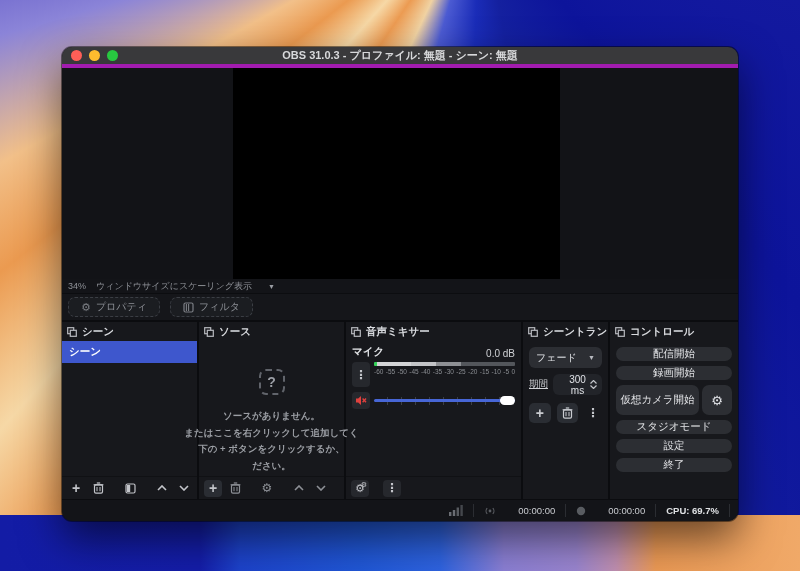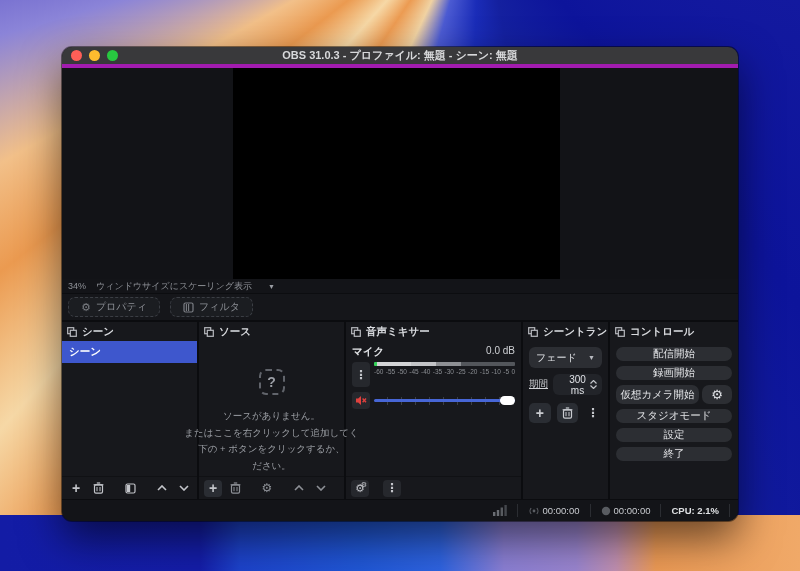--- a/index.html
+++ b/index.html
@@ -69,25 +69,25 @@
 
   
   .scene-item { height:22px; background:#3e57cd; color:#fff; font-size:10.5px; font-weight:700;
     display:flex; align-items:center; padding:0 7px; }
 
   
   .sources-empty { flex:1; display:flex; flex-direction:column; align-items:center; justify-content:flex-start;
     padding-top:28px; gap:2px; }
   .qbox { width:26px; height:26px; border:2px dashed #61646b; border-radius:7px; color:#9b9ea5;
     font-size:14px; font-weight:700; display:flex; align-items:center; justify-content:center; margin-bottom:12px; }
-  .empty-line { font-size:9.5px; font-weight:400; color:#9b9ea4; line-height:1.55; text-align:center; white-space:nowrap; }
+  .empty-line { font-size:9.5px; font-weight:700; color:#9b9ea4; line-height:1.55; text-align:center; white-space:nowrap; }
 
   
   .mixer-body { padding:4px 6px 0 6px; display:flex; flex-direction:column; }
-  .mixer-name-row { display:flex; justify-content:space-between; align-items:flex-start; margin-bottom:3px; }
+  .mixer-name-row { display:flex; justify-content:space-between; align-items:flex-end; margin-bottom:3px; }
   .mixer-name { font-size:10.5px; font-weight:700; color:#e2e4e7; }
   .mixer-db { font-size:10px; color:#cfd1d5; }
   .mixer-meter-row { display:flex; gap:4px; align-items:stretch; }
   .mixer-slider-row { display:flex; gap:4px; align-items:center; margin-top:5px; }
   .side-btn { background:#26282d; border-radius:4px; display:flex; align-items:center; justify-content:center;
     color:#c3c5ca; flex:0 0 18px; width:18px; }
   .side-btn.tall { height:25px; }
   .side-btn.sq { height:17px; }
   .meter-wrap { flex:1; min-width:0; }
   .meter-bar { height:4px; border-radius:1px;
@@ -113,28 +113,28 @@
   .spinbox { flex:1; height:21px; background:#222429; border-radius:6px; display:flex; align-items:center; min-width:0; }
   .spin-value { flex:1; text-align:center; font-size:10px; color:#dfe1e5;margin-left:12px; }
   .spin-arrows { display:flex; flex-direction:column; justify-content:center; gap:1px; padding-right:5px; }
   .spin-arrows svg { display:block; }
   .trans-btn-row { display:flex; align-items:center; gap:6px; justify-content:center; margin-top:2px; }
   .trans-btn { width:25px; height:20px; background:#2a2d33; border-radius:5px; display:flex; align-items:center; justify-content:center; color:#c9cbd0; }
 
   
   .controls-body { padding:6px 6px 5px 6px; display:flex; flex-direction:column; gap:5px; }
   .ctl-row { display:flex; gap:3px; }
-  .ctl-btn { flex:1; height:19px; background:#2c2e33; border-radius:7px; color:#e3e4e7;
+  .ctl-btn { flex:1; height:30px; background:#2c2e33; border-radius:7px; color:#e3e4e7;
     font-size:10.5px; font-weight:400; display:flex; align-items:center; justify-content:center; white-space:nowrap; }
   .ctl-gear { flex:0 0 30px; font-size:13px; color:#dfe1e5; }
 
   
   .statusbar { flex:0 0 22px; background:#131418; border-top:1px solid #0b0c0f;
     display:flex; align-items:center; justify-content:flex-end; padding-right:8px; }
-  .sb-item { display:flex; align-items:center; gap:3px; padding:0 10px; font-size:9.5px; color:#c9cbd0; height:100%; }
+  .sb-item { display:flex; align-items:center; gap:22px; padding:0 10px; font-size:9.5px; color:#c9cbd0; height:100%; }
   .sb-div { width:1px; height:13px; background:#2b2d32; }
   .sb-strong { color:#dfe1e4; font-weight:700; }
   svg { display:block; }
 </style>
 </head>
 <body>
 
 <div class="wallpaper"></div>
 <div class="wallpaper-bottom"></div>
 
@@ -427,17 +427,17 @@
       <span>00:00:00</span>
     </div>
     <div class="sb-div"></div>
     <div class="sb-item">
       <svg width="10" height="10" viewBox="0 0 10 10">
           <circle cx="5" cy="5" r="4.2" fill="#595c61"></circle>
         </svg>
       <span>00:00:00</span>
     </div>
     <div class="sb-div"></div>
-    <div class="sb-item sb-strong">CPU: 2.1%</div>
+    <div class="sb-item sb-strong">CPU: 69.7%</div>
     <div class="sb-div"></div>
   </div>
 
 </div>
 
 </body></html>

